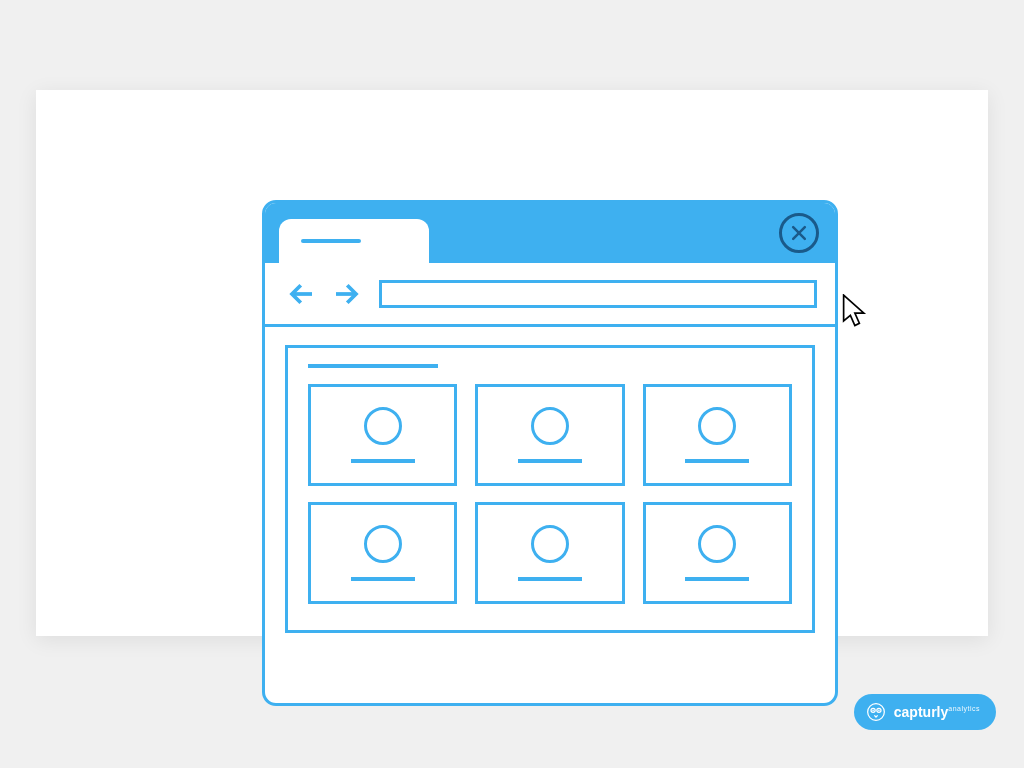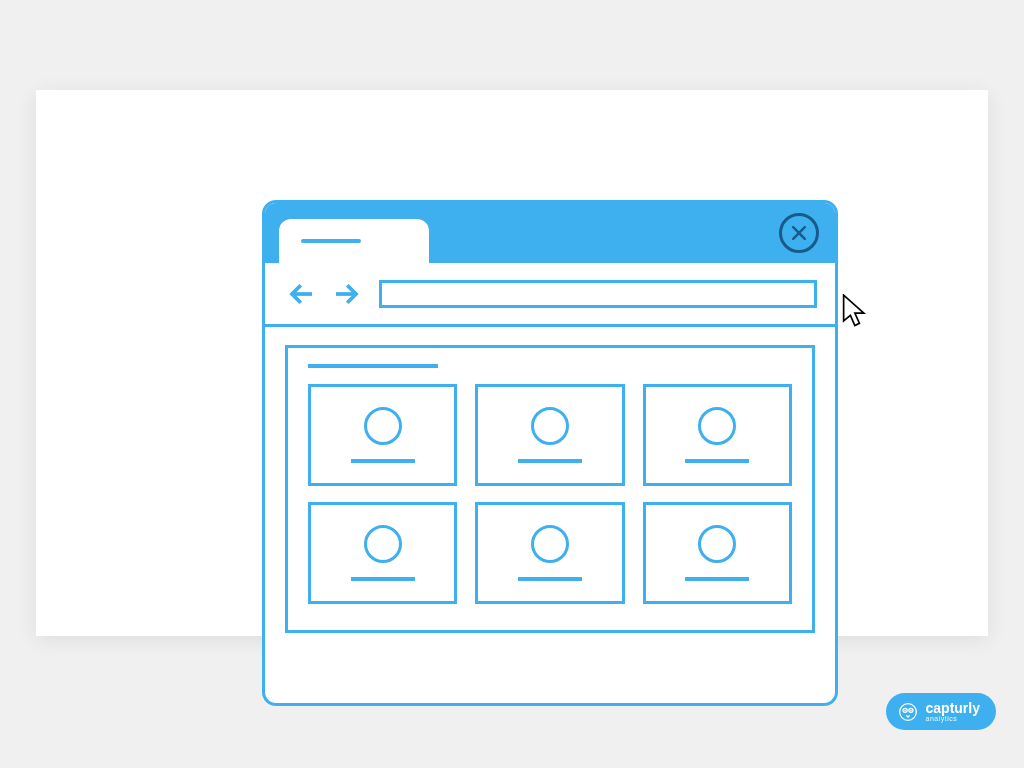--- a/index.html
+++ b/index.html
@@ -152,21 +152,21 @@
       display: flex;
       align-items: center;
       gap: 8px;
       font-size: 14px;
       font-weight: 600;
     }
     .brand-badge .owl {
       width: 20px;
       height: 20px;
     }
-    .brand-text { display: flex; flex-direction: column; line-height: 1; }
+    .brand-text { display: flex; flex-direction: row; line-height: 1; }
     .brand-sub { font-size: 7px; font-weight: 400; opacity: 0.9; letter-spacing: 0.5px; }
   </style>
 </head>
 <body>
 
 <div class="canvas">
 
   <div class="browser-frame">
 
     <div class="tab-bar">

